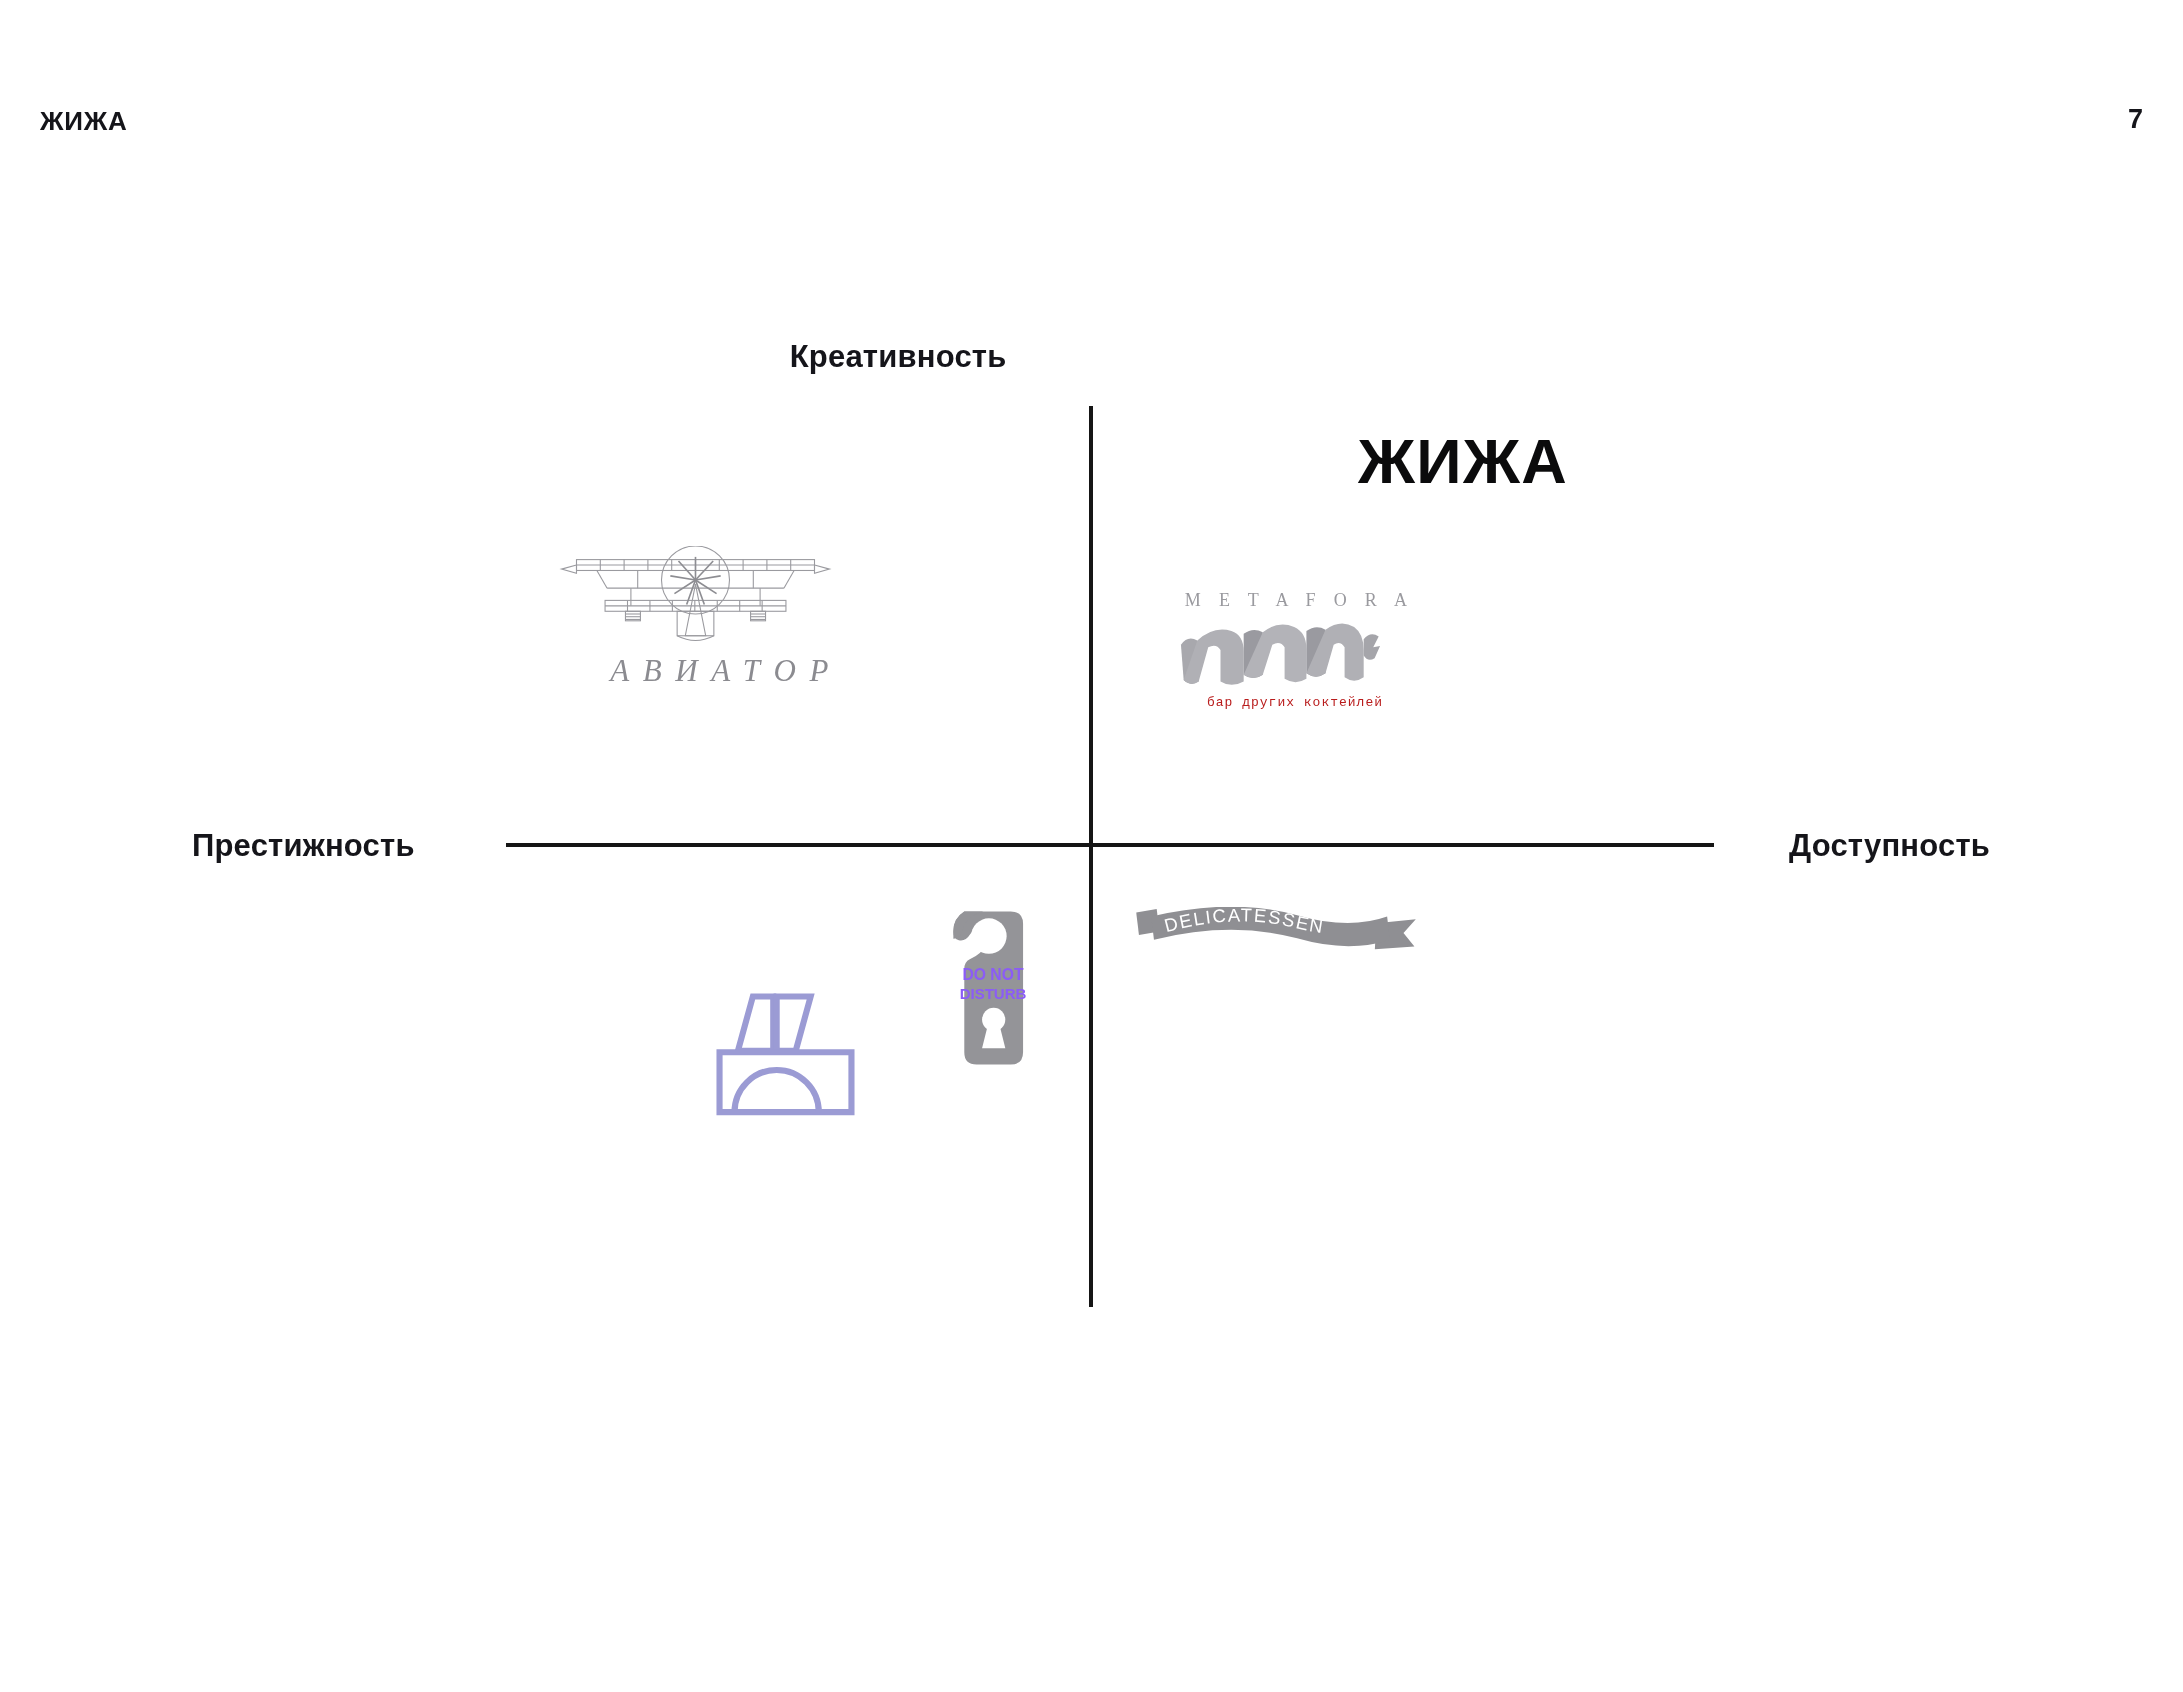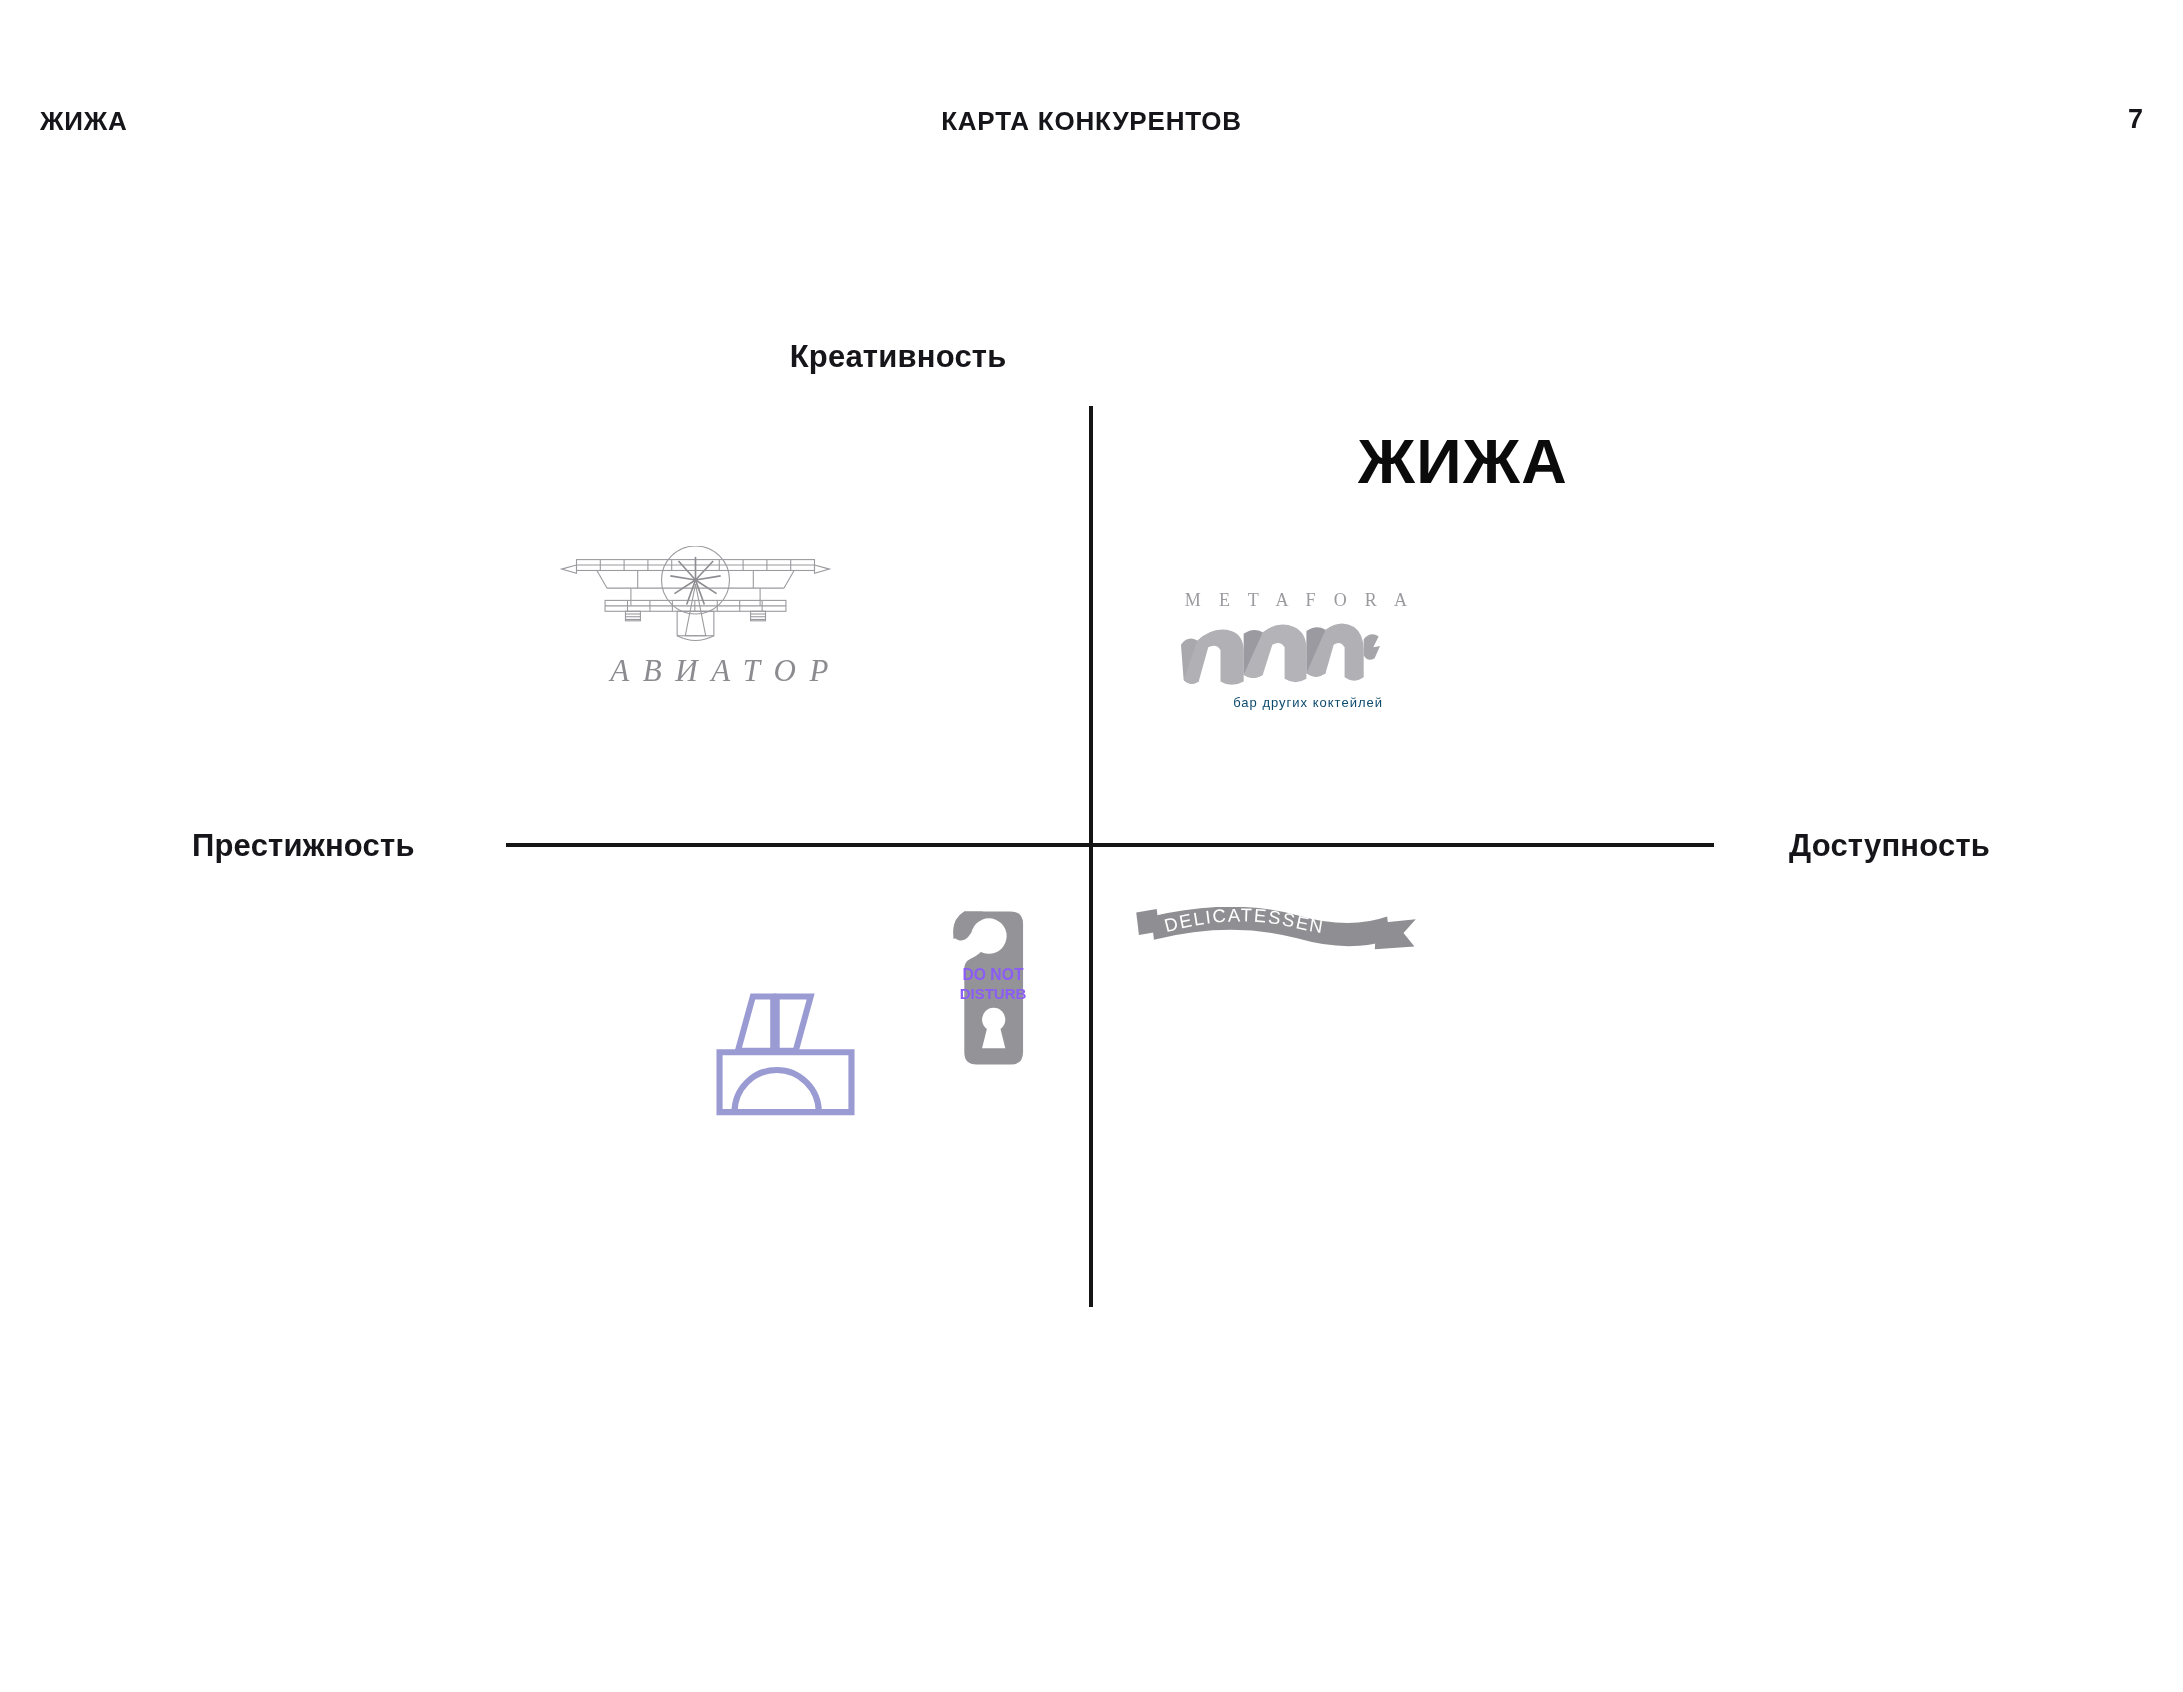--- a/index.html
+++ b/index.html
@@ -127,24 +127,24 @@
     font-family: "Liberation Serif", serif;
     font-size: 18px;
     letter-spacing: 6.8px;
     color: #9a9a9f;
     line-height: 1;
     padding-left: 6.8px;
     white-space: nowrap;
   }
   .metafora-sub {
     margin-top: 5.5px;
-    font-family: Liberation Sans, sans-serif;
+    font-family: Liberation Mono, monospace;
     font-size: 13px;
     letter-spacing: 1px;
-    color: #0c4a6e;
+    color: #b91c1c;
     line-height: 1;
     white-space: nowrap;
   }
 
   
   .mark-delicatessen { left: 1136px; top: 907px; width: 280px; height: 75px; }
 
   
   .mark-hanger { left: 952px; top: 906px; width: 82px; height: 164px; }
   .hanger-line1, .hanger-line2 {
@@ -161,21 +161,20 @@
   .hanger-line2 { top: 80px; font-size: 15px; }
 
   
   .mark-arch { left: 715px; top: 987px; width: 141px; height: 136px; }
 </style>
 </head>
 <body>
 
 <div class="header">
   <div class="hdr-brand">ЖИЖА</div>
-  <div class="hdr-title">КАРТА КОНКУРЕНТОВ</div>
   <div class="hdr-page">7</div>
 </div>
 
 <div class="map">
 
   <div class="axis-v"></div>
   <div class="axis-h"></div>
 
   <div class="axis-label lbl-top">
     <span>Креативность</span>

